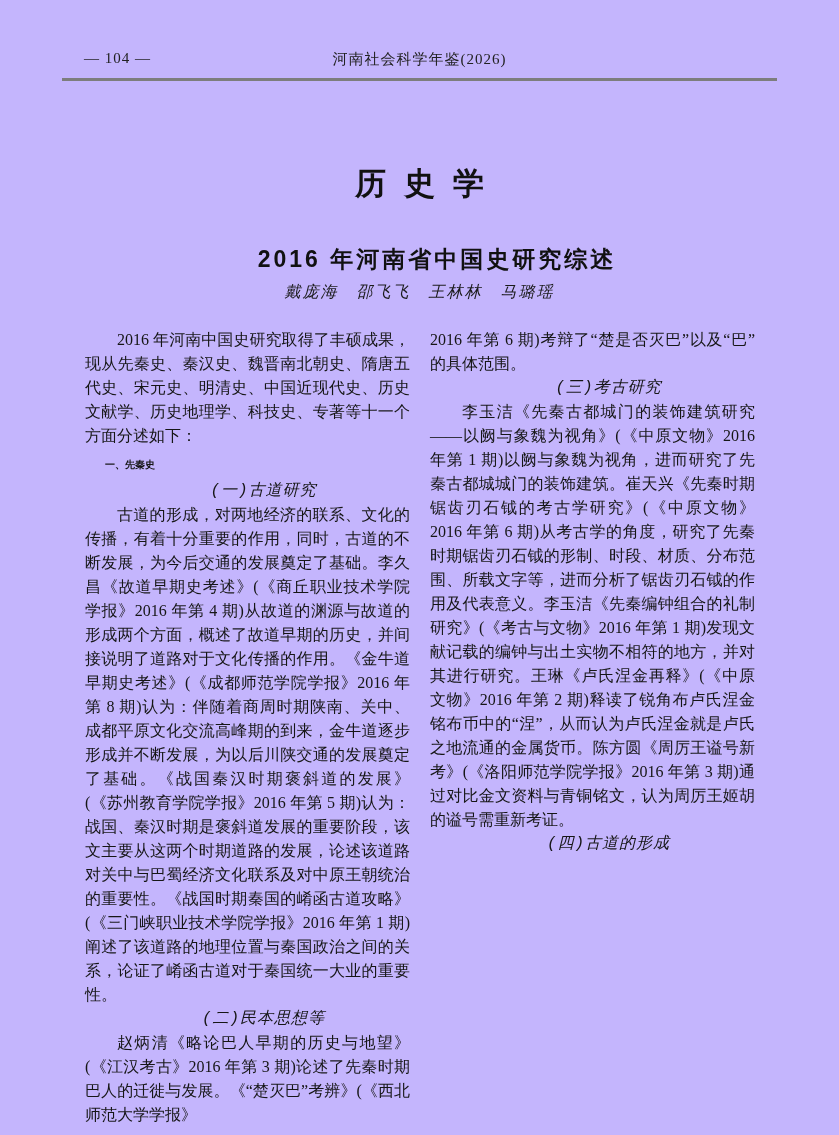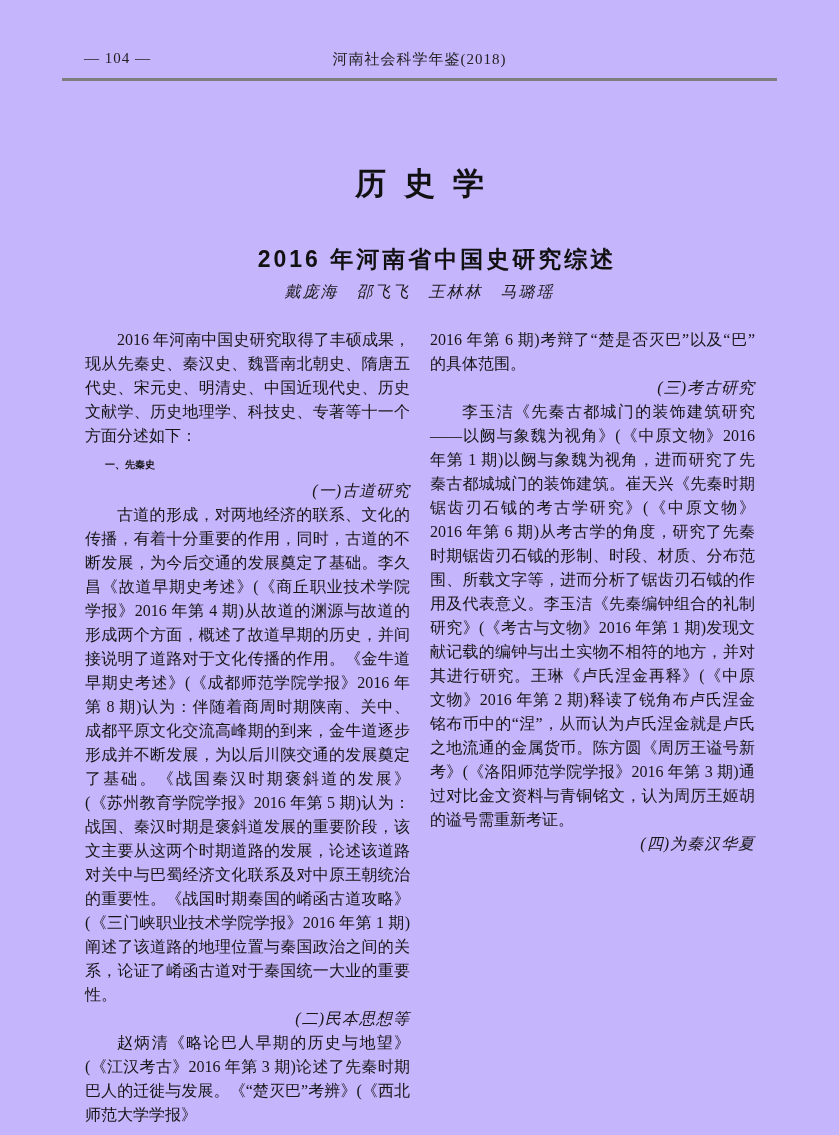--- a/index.html
+++ b/index.html
@@ -77,32 +77,33 @@
     font-family: "Liberation Sans", "DejaVu Sans", sans-serif;
     font-weight: 700;
     font-size: 10px;
     text-indent: 2em;
     padding: 5px 0 2px 0;
     text-align: left;
   }
   .col p.subsection-heading {
     font-style: italic;
     text-indent: 2em;
-    text-align: right;
+    text-align: center;
     letter-spacing: 1px;
+    font-family: Liberation Mono, monospace;
   }
 </style>
 </head>
 <body>
 
 <div class="page">
 
   <header class="page-header">
     <span class="page-num">— 104 —</span>
-    <span class="header-title">河南社会科学年鉴(2018)</span>
+    <span class="header-title">河南社会科学年鉴(2026)</span>
   </header>
   <div class="header-rule"></div>
 
   <h1 class="section-title">历史学</h1>
   <h2 class="article-title">2016 年河南省中国史研究综述</h2>
   <div class="authors">戴庞海　邵飞飞　王林林　马璐瑶</div>
 
   <main class="columns">
 
     <section class="col">
@@ -111,17 +112,17 @@
       <p class="subsection-heading">(一)古道研究</p>
       <p class="indent">古道的形成，对两地经济的联系、文化的传播，有着十分重要的作用，同时，古道的不断发展，为今后交通的发展奠定了基础。李久昌《故道早期史考述》(《商丘职业技术学院学报》2016 年第 4 期)从故道的渊源与故道的形成两个方面，概述了故道早期的历史，并间接说明了道路对于文化传播的作用。《金牛道早期史考述》(《成都师范学院学报》2016 年第 8 期)认为：伴随着商周时期陕南、关中、成都平原文化交流高峰期的到来，金牛道逐步形成并不断发展，为以后川陕交通的发展奠定了基础。《战国秦汉时期褒斜道的发展》(《苏州教育学院学报》2016 年第 5 期)认为：战国、秦汉时期是褒斜道发展的重要阶段，该文主要从这两个时期道路的发展，论述该道路对关中与巴蜀经济文化联系及对中原王朝统治的重要性。《战国时期秦国的崤函古道攻略》(《三门峡职业技术学院学报》2016 年第 1 期)阐述了该道路的地理位置与秦国政治之间的关系，论证了崤函古道对于秦国统一大业的重要性。</p>
       <p class="subsection-heading">(二)民本思想等</p>
       <p class="indent">赵炳清《略论巴人早期的历史与地望》(《江汉考古》2016 年第 3 期)论述了先秦时期巴人的迁徙与发展。《“楚灭巴”考辨》(《西北师范大学学报》</p>
     </section>
 
     <section class="col">
       <p>2016 年第 6 期)考辩了“楚是否灭巴”以及“巴”的具体范围。</p>
       <p class="subsection-heading">(三)考古研究</p>
       <p class="indent">李玉洁《先秦古都城门的装饰建筑研究——以阙与象魏为视角》(《中原文物》2016 年第 1 期)以阙与象魏为视角，进而研究了先秦古都城城门的装饰建筑。崔天兴《先秦时期锯齿刃石钺的考古学研究》(《中原文物》2016 年第 6 期)从考古学的角度，研究了先秦时期锯齿刃石钺的形制、时段、材质、分布范围、所载文字等，进而分析了锯齿刃石钺的作用及代表意义。李玉洁《先秦编钟组合的礼制研究》(《考古与文物》2016 年第 1 期)发现文献记载的编钟与出土实物不相符的地方，并对其进行研究。王琳《卢氏涅金再释》(《中原文物》2016 年第 2 期)释读了锐角布卢氏涅金铭布币中的“涅”，从而认为卢氏涅金就是卢氏之地流通的金属货币。陈方圆《周厉王谥号新考》(《洛阳师范学院学报》2016 年第 3 期)通过对比金文资料与青铜铭文，认为周厉王姬胡的谥号需重新考证。</p>
-      <p class="subsection-heading">(四)为秦汉华夏</p>
+      <p class="subsection-heading">(四)古道的形成</p>
     </section>
 
   </main>
 </div>
 
 </body></html>

